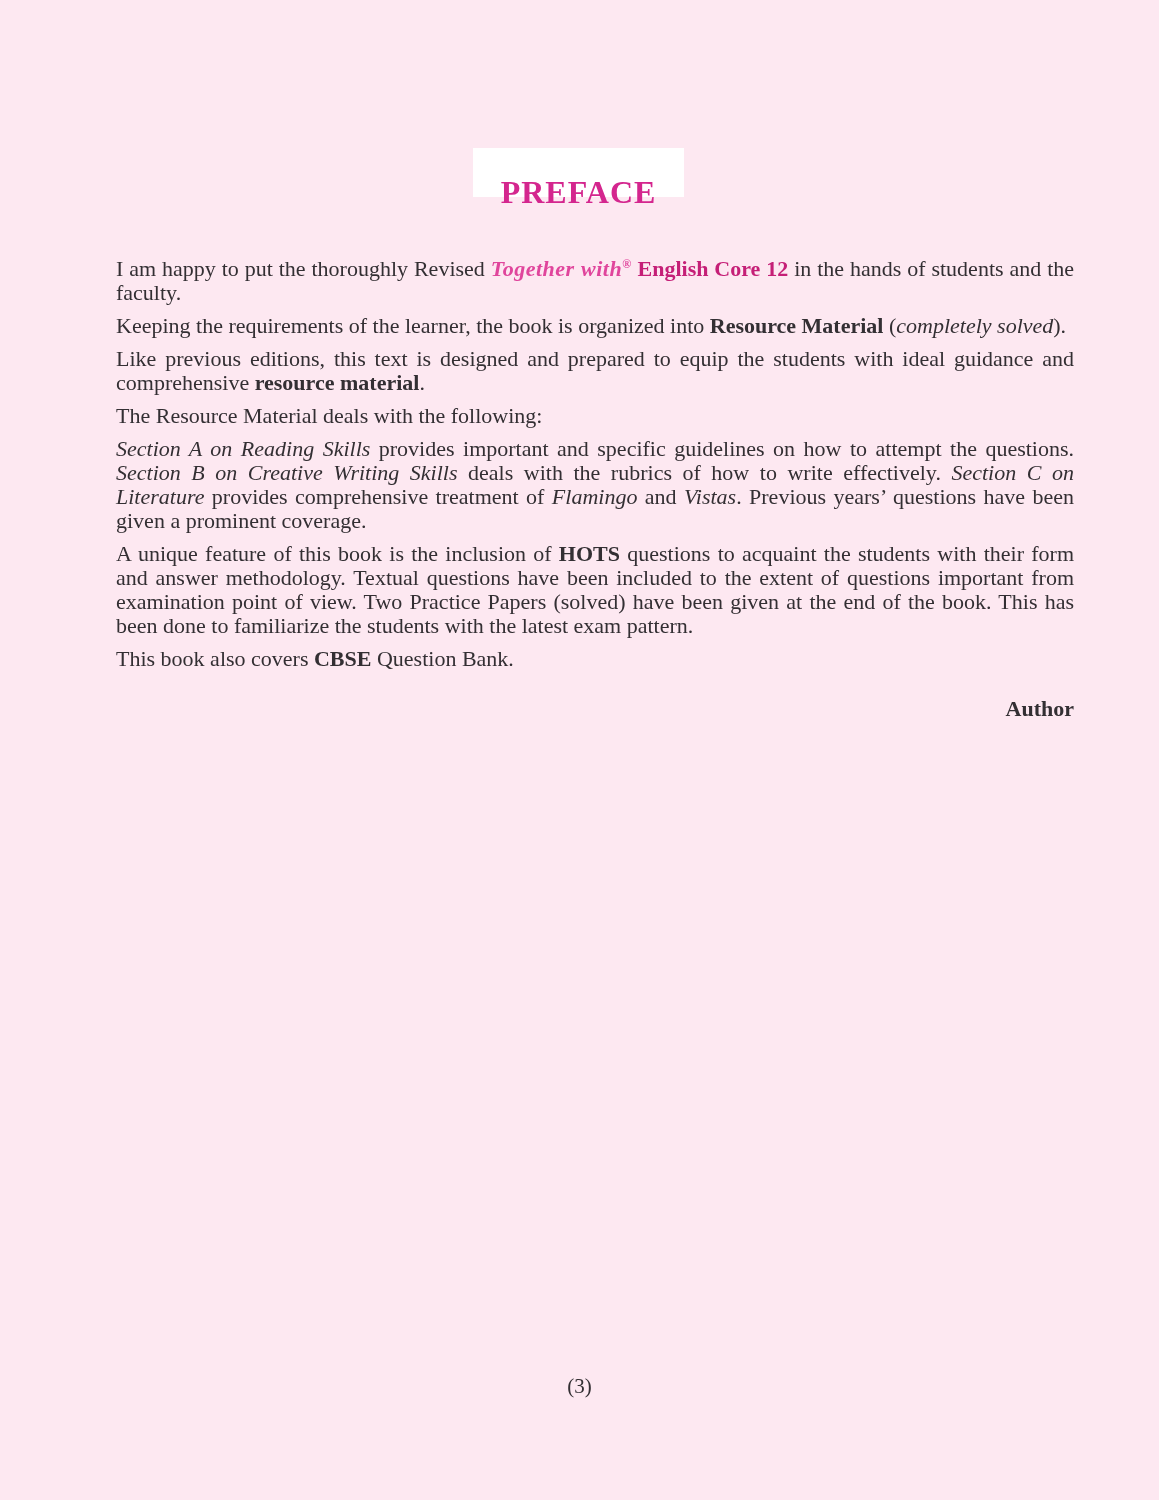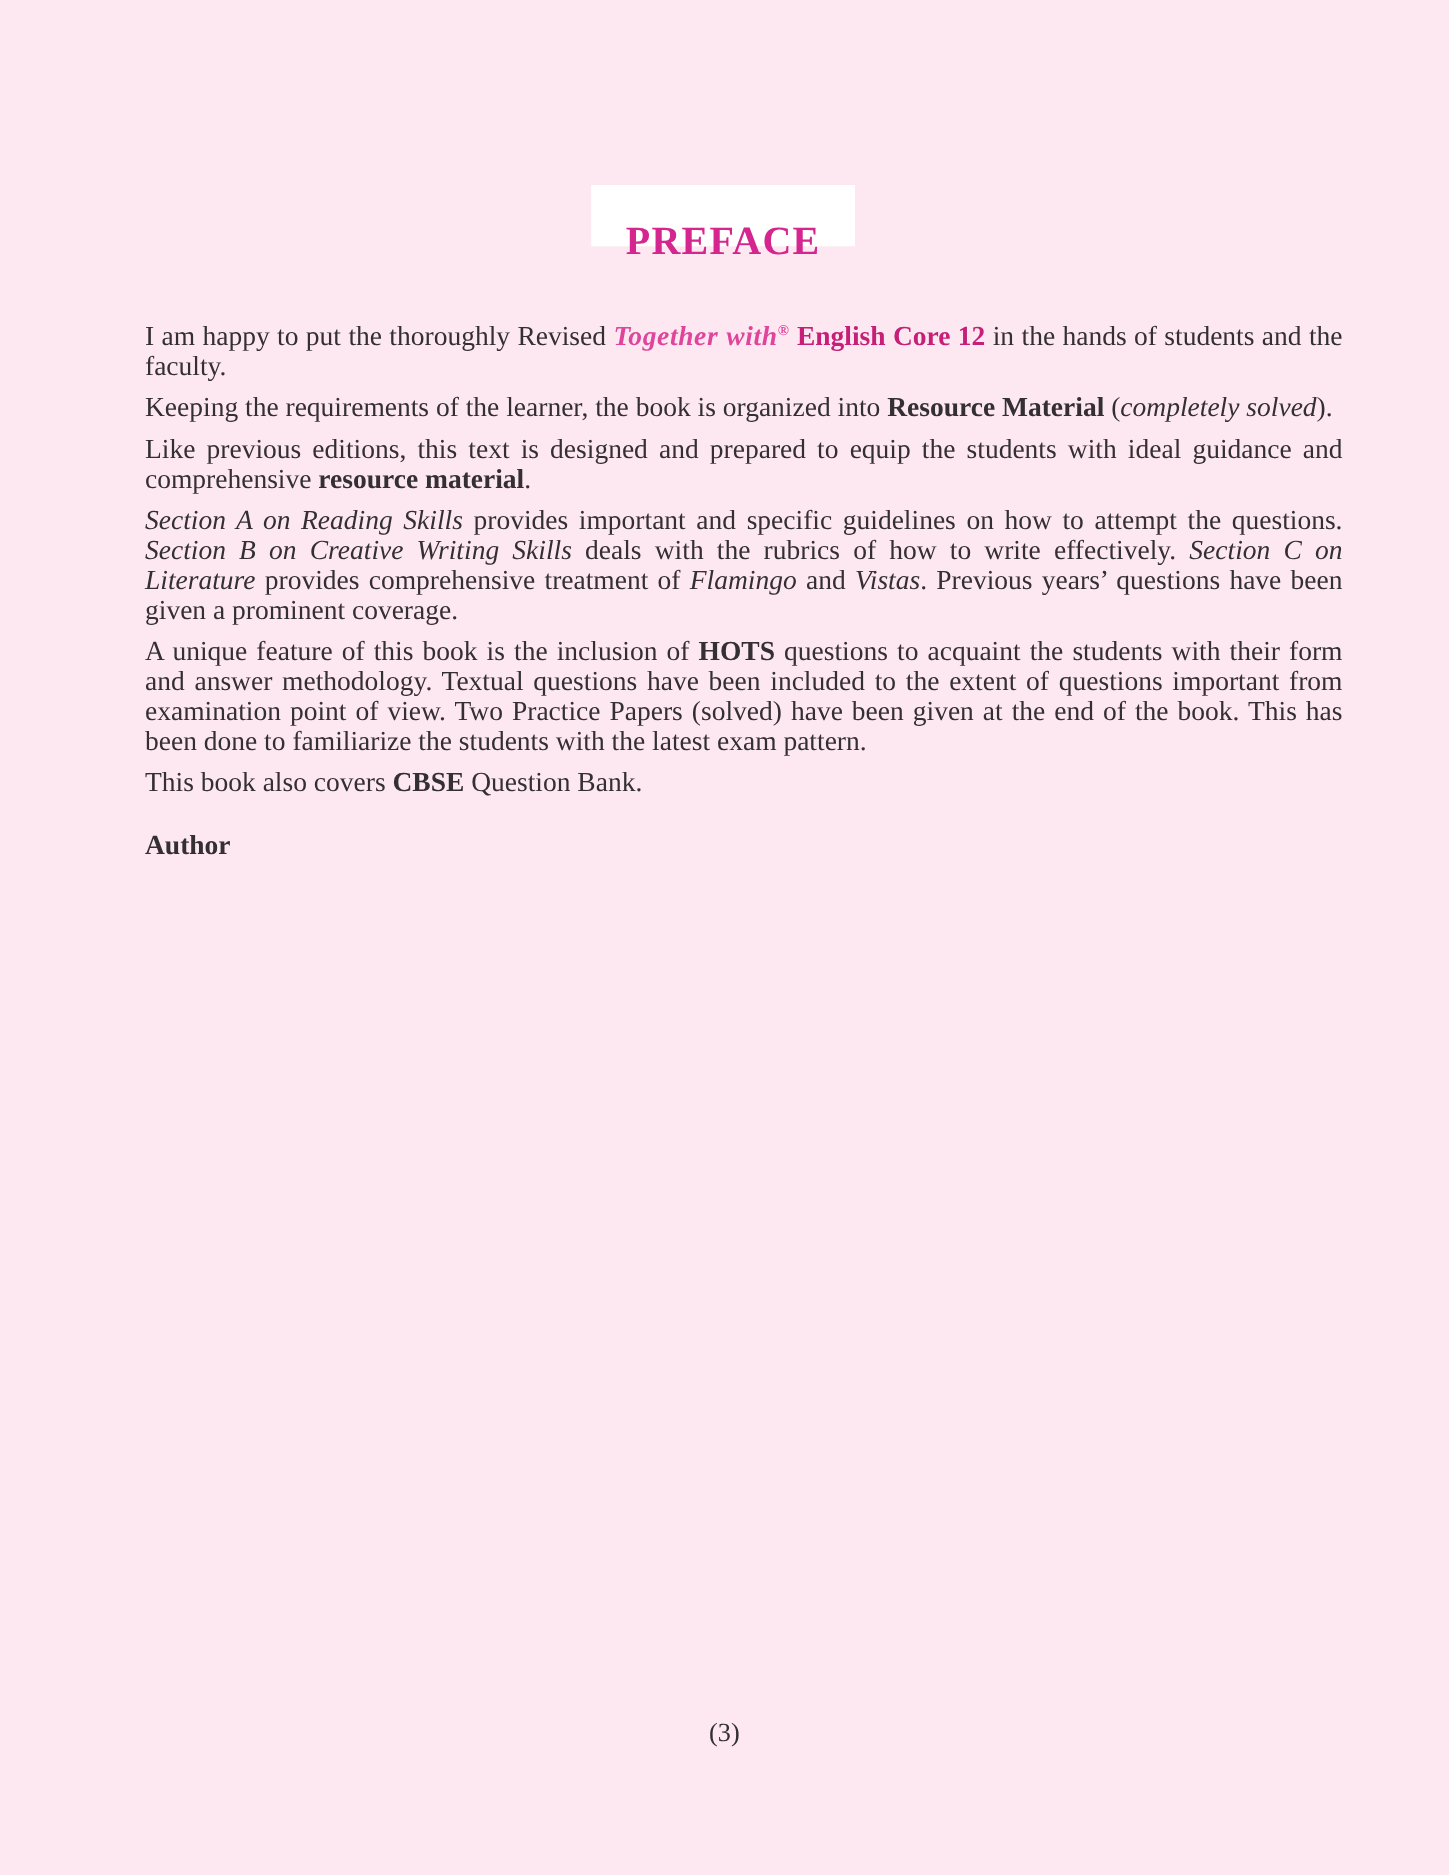--- a/index.html
+++ b/index.html
@@ -65,21 +65,21 @@
   }
   .brand-script sup{
     font-size:12px;
     font-style:normal;
   }
   .book-title{
     font-weight:bold;
     color:var(--brand-title);
   }
   .author-line{
-    text-align:left;
+    text-align:right;
     font-weight:bold;
     margin-top:26px;
   }
   .page-number{
     position:absolute;
     left:0;
     right:0;
     top:1374px;
     text-align:center;
     font-size:21px;
@@ -95,20 +95,21 @@
     <span class="title-text">PREFACE</span>
   </div>
 
   <div class="content">
     <p><span>I am happy to put the thoroughly Revised </span><span class="brand-script"><span>Together with</span><sup>®</sup></span><span class="book-title"> English Core 12</span><span> in the hands of students and the faculty.</span></p>
 
     <p><span>Keeping the requirements of the learner, the book is organized into </span><span class="b">Resource Material</span><span> (</span><span class="i">completely solved</span><span>).</span></p>
 
     <p><span>Like previous editions, this text is designed and prepared to equip the students with ideal guidance and comprehensive </span><span class="b">resource material</span><span>.</span></p>
 
+    <p><span>The Resource Material deals with the following:</span></p>
 
     <p><span class="i">Section A on Reading Skills</span><span> provides important and specific guidelines on how to attempt the questions. </span><span class="i">Section B on Creative Writing Skills</span><span> deals with the rubrics of how to write effectively. </span><span class="i">Section C on Literature</span><span> provides comprehensive treatment of </span><span class="i">Flamingo</span><span> and </span><span class="i">Vistas</span><span>. Previous years’ questions have been given a prominent coverage.</span></p>
 
     <p><span>A unique feature of this book is the inclusion of </span><span class="b">HOTS</span><span> questions to acquaint the students with their form and answer methodology. Textual questions have been included to the extent of questions important from examination point of view. Two Practice Papers (solved) have been given at the end of the book. This has been done to familiarize the students with the latest exam pattern.</span></p>
 
     <p><span>This book also covers </span><span class="b">CBSE</span><span> Question Bank.</span></p>
 
 
     <div class="author-line">Author</div>
   </div>

